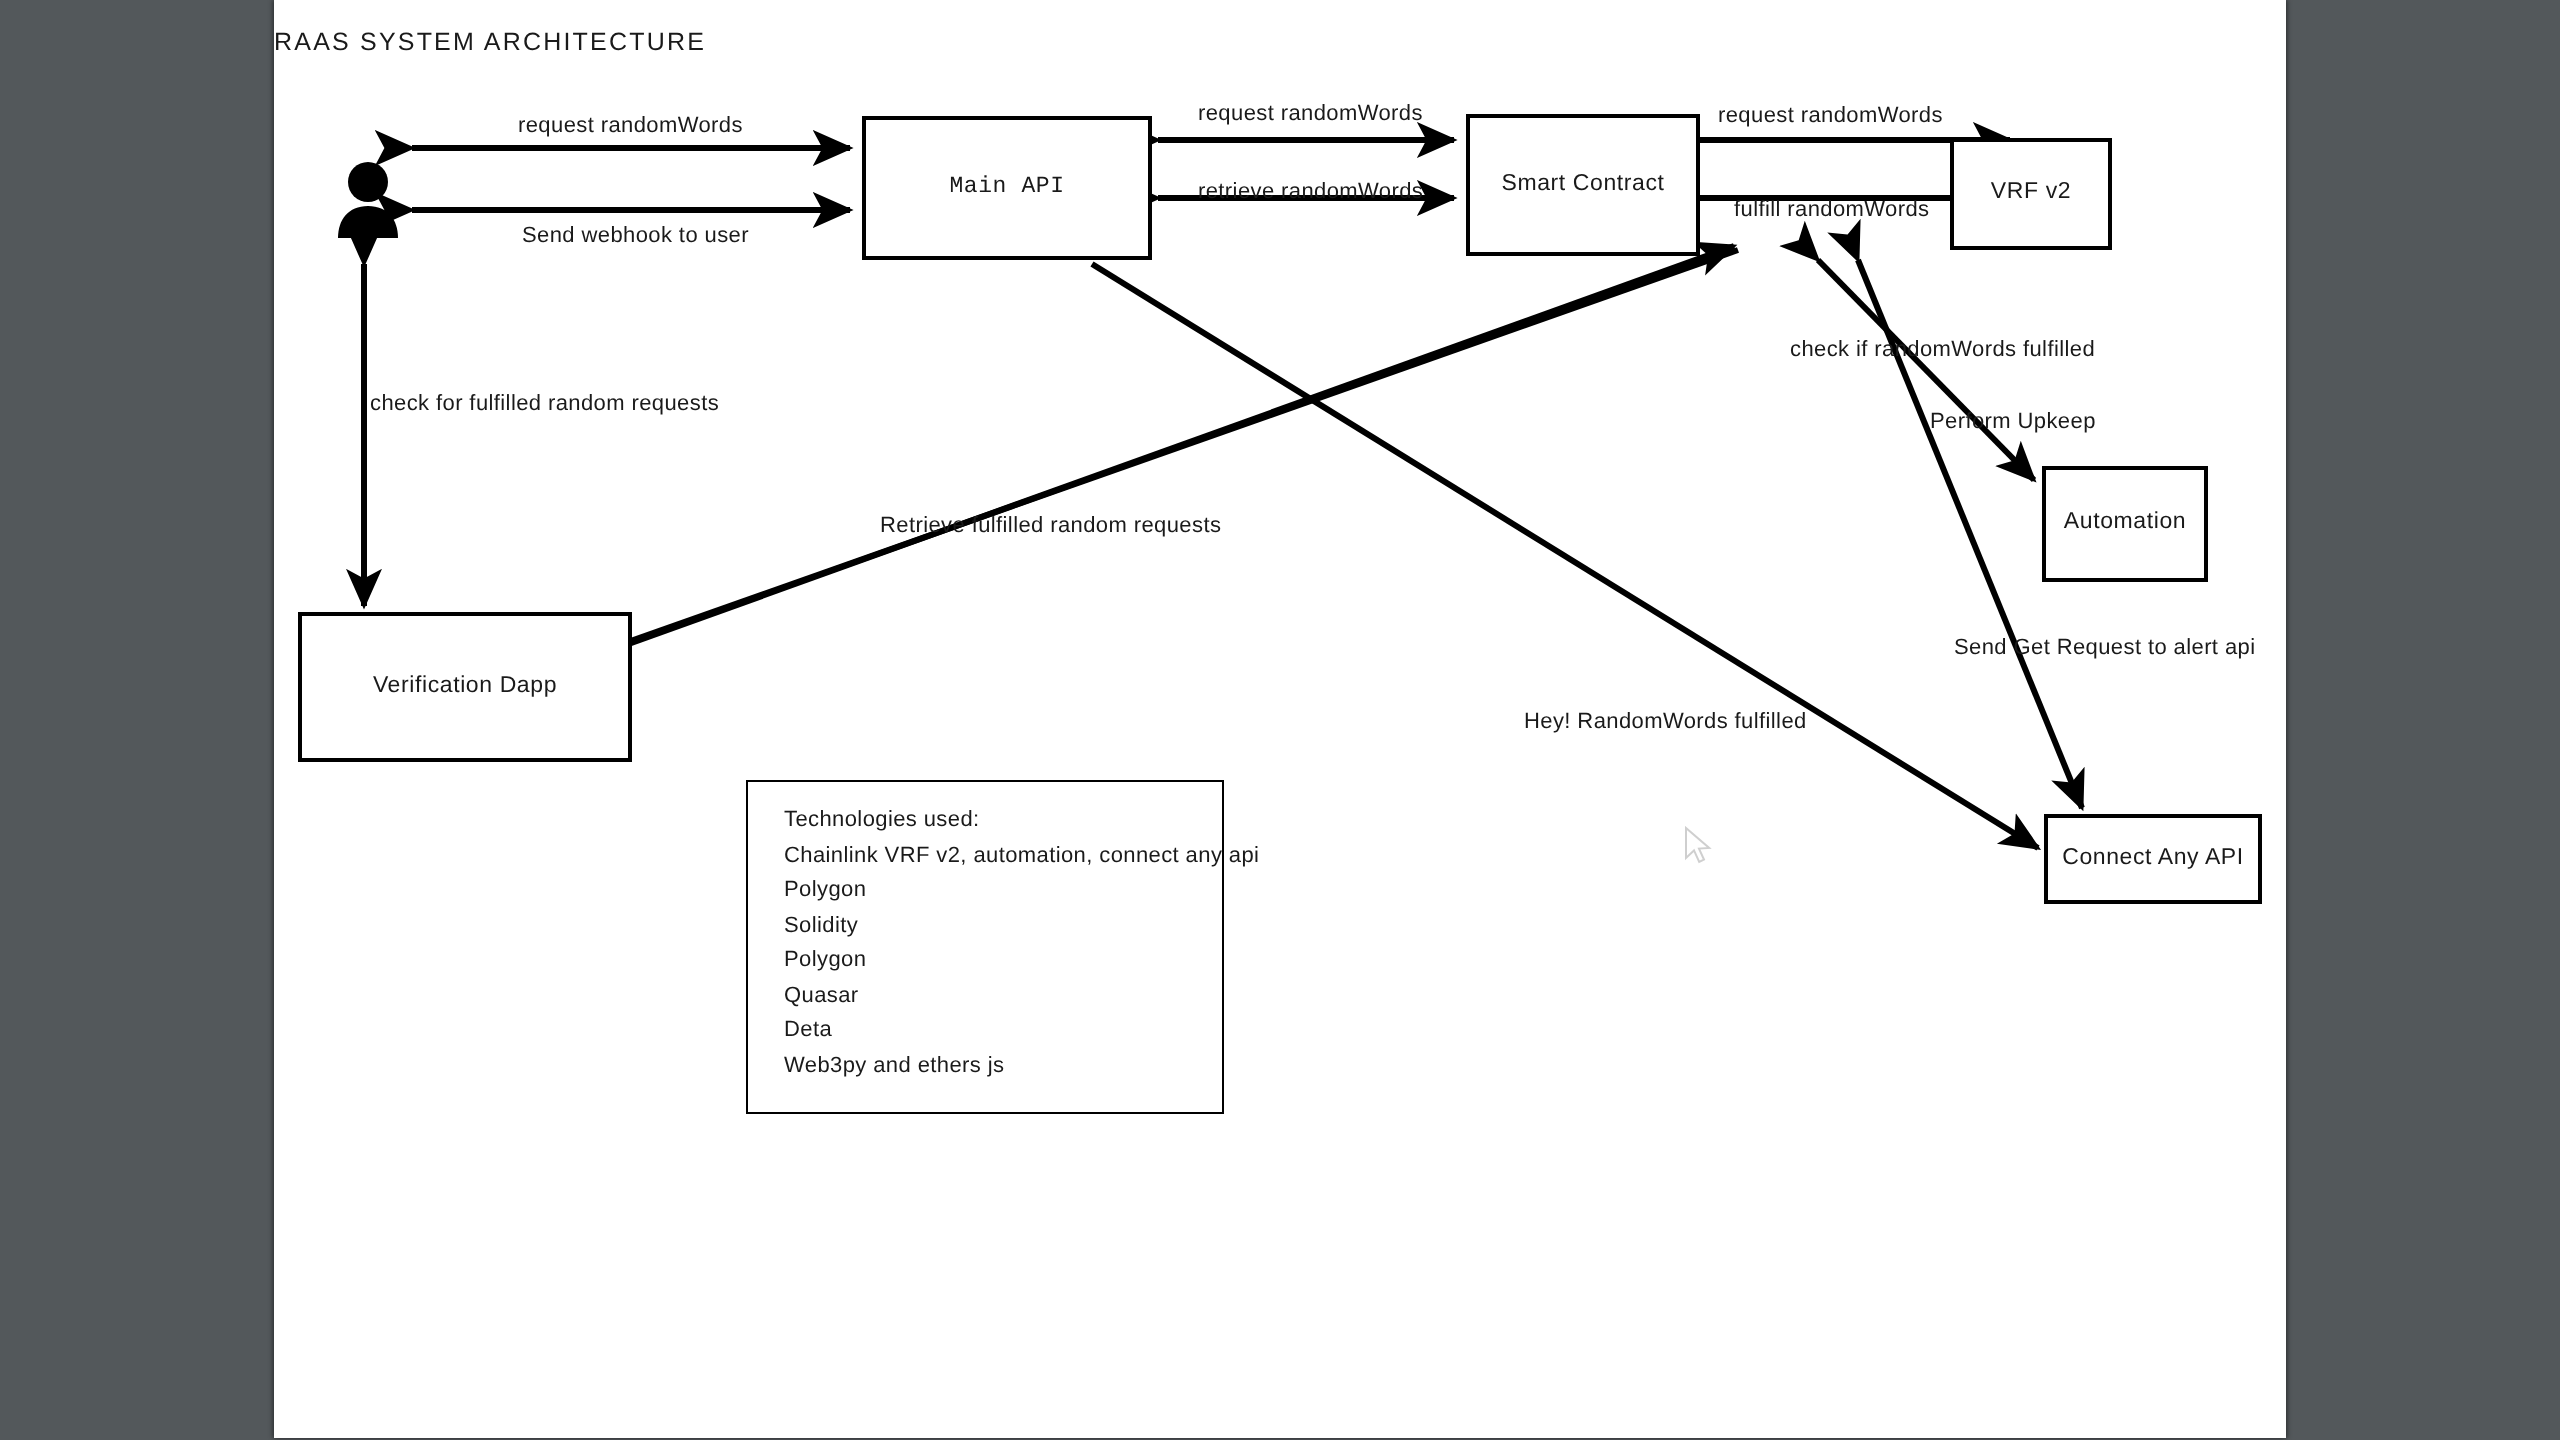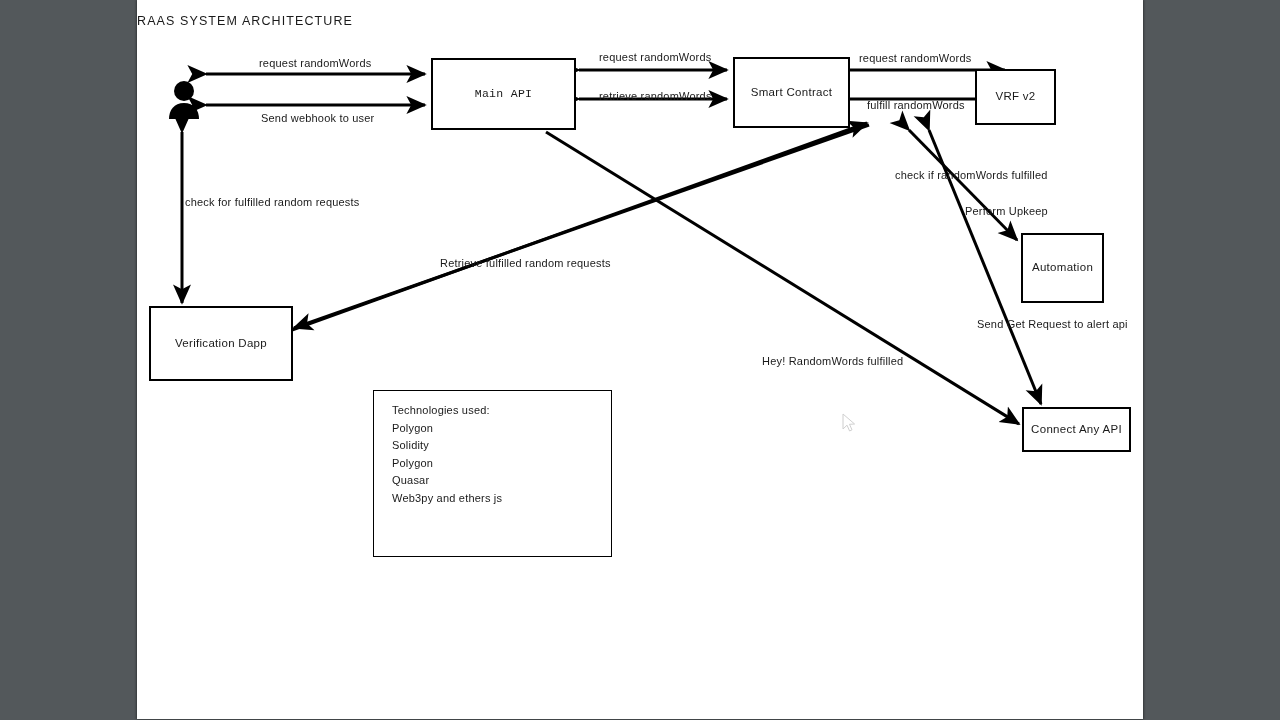--- a/index.html
+++ b/index.html
@@ -155,51 +155,53 @@
     </div>
 
     <div class="node-box" style="left:596px; top:57px; width:117px; height:71px;">
       <span class="node-label">Smart Contract</span>
     </div>
 
     <div class="node-box" style="left:838px; top:58px; width:81px; height:56px;margin-top:11px;">
       <span class="node-label">VRF v2</span>
     </div>
 
-    <div class="node-box" style="left:884px; top:233px; width:83px; height:70px;">
+    <div class="node-box" style="left:884px; top:233px; width:83px; height:58px;">
       <span class="node-label">Automation</span>
     </div>
 
     <div class="node-box" style="left:885px; top:407px; width:109px; height:45px;">
       <span class="node-label">Connect Any API</span>
     </div>
 
-    <div class="node-box" style="left:12px; top:306px; width:144px; height:75px;">
+    <div class="node-box" style="left:12px; top:306px; width:167px; height:75px;">
       <span class="node-label">Verification Dapp</span>
     </div>
 
     <div class="edge-label" style="left:122px; top:57px;">request randomWords</div>
     <div class="edge-label" style="left:124px; top:112px;">Send webhook to user</div>
     <div class="edge-label" style="left:462px; top:51px;">request randomWords</div>
     <div class="edge-label" style="left:462px; top:90px;">retrieve randomWords</div>
     <div class="edge-label" style="left:722px; top:52px;">request randomWords</div>
     <div class="edge-label" style="left:730px; top:99px;">fulfill randomWords</div>
     <div class="edge-label" style="left:48px; top:196px;">check for fulfilled random requests</div>
     <div class="edge-label" style="left:303px; top:257px;">Retrieve fulfilled random requests</div>
     <div class="edge-label" style="left:758px; top:169px;">check if randomWords fulfilled</div>
     <div class="edge-label" style="left:828px; top:205px;">Perform Upkeep</div>
     <div class="edge-label" style="left:840px; top:318px;">Send Get Request to alert api</div>
     <div class="edge-label" style="left:625px; top:355px;">Hey! RandomWords fulfilled</div>
 
     <div id="tech-box">
       <div class="tech-line">Technologies used:</div>
+      <div class="tech-line">Chainlink VRF v2, automation, connect any api</div>
       <div class="tech-line">Polygon</div>
       <div class="tech-line">Solidity</div>
       <div class="tech-line">Polygon</div>
       <div class="tech-line">Quasar</div>
+      <div class="tech-line">Deta</div>
       <div class="tech-line">Web3py and ethers js</div>
     </div>
 
     <div id="cursor">
       <svg viewBox="0 0 14 20" width="14" height="20">
         <path d="M1,1 L1,16 L5,12.2 L7.6,18 L10,16.8 L7.5,11.3 L12.6,11 Z" fill="#ffffff" stroke="#555" stroke-width="1"></path>
       </svg>
     </div>
 
   </div>

